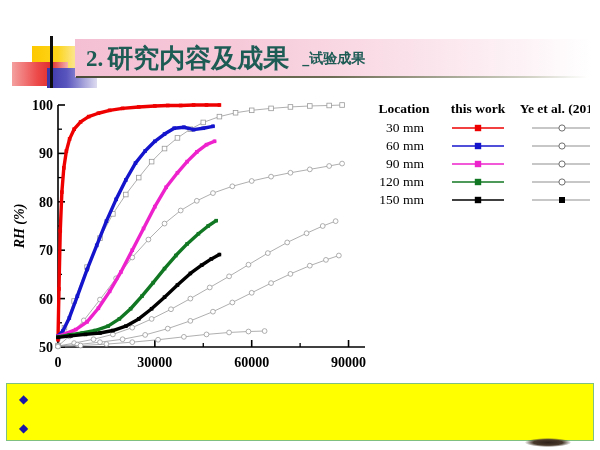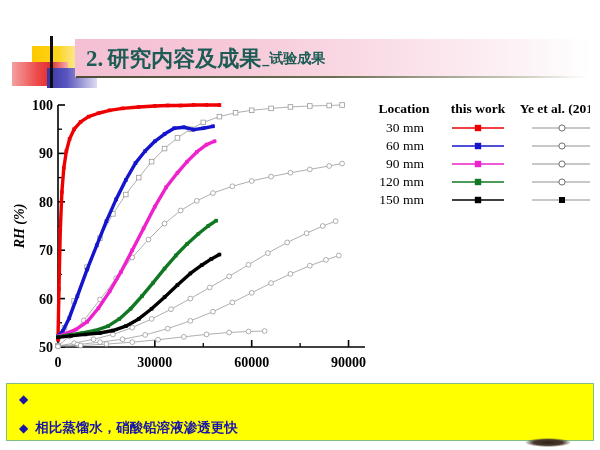--- a/index.html
+++ b/index.html
@@ -17,22 +17,22 @@
   .title-rule{
     position:absolute;left:76px;top:76px;width:512px;height:2px;
     background:linear-gradient(to right,#4c4c3a 0%,#6d6d55 50%,#cfcfc2 88%,#ffffff 100%);
   }
   .title-text{
     position:absolute;left:86px;top:40px;height:37px;
     display:flex;align-items:center;white-space:nowrap;
     color:#1d5b55;font-weight:bold;letter-spacing:0px;
   }
   .t-num{font-size:23px;font-family:"Liberation Serif",serif;font-weight:bold;}
-  .t-main{font-size:22px;font-family:"DejaVu Sans",sans-serif;font-weight:bold;margin-left:4px;}
-  .t-sub{font-size:14px;font-family:"DejaVu Sans",sans-serif;font-weight:bold;margin-left:1px;}
+  .t-main{font-size:26px;font-family:"DejaVu Sans",sans-serif;font-weight:bold;margin-left:4px;}
+  .t-sub{font-size:14px;font-family:"DejaVu Sans",sans-serif;font-weight:bold;margin-left:13px;}
 
   
   .deco-yellow{position:absolute;left:32px;top:46px;width:56px;height:26px;
      background:linear-gradient(to right,#fdc800 0%,#fdd519 45%,#fbe79a 80%,#fdf0c8 100%);}
   .deco-red{position:absolute;left:12px;top:62px;width:56px;height:24px;
      background:linear-gradient(to right,#f4a0a0 0%,#ed4a4a 45%,#e02d2d 70%,#f5b2b2 100%);}
   .deco-blue{position:absolute;left:47px;top:68px;width:50px;height:20px;
      background:linear-gradient(to right,#3a35a8 0%,#5a56be 40%,#a9a6dc 75%,#dedcf0 100%);}
   .deco-bar{position:absolute;left:50px;top:36px;width:3px;height:52px;background:#0e0e0e;}
 
@@ -333,18 +333,17 @@
         </g>
       </svg>
   </div>
 
   <div class="bullet-box">
     <div class="bullet-row">
       <span class="bullet-mark">◆</span>
     </div>
     <div class="bullet-row">
       <span class="bullet-mark">◆</span>
-      <span>相比蒸馏水，硝酸铅溶液渗透更快</span>
     </div>
   </div>
   <div class="foot-shadow"></div>
 
 </div>
 
 </body></html>

